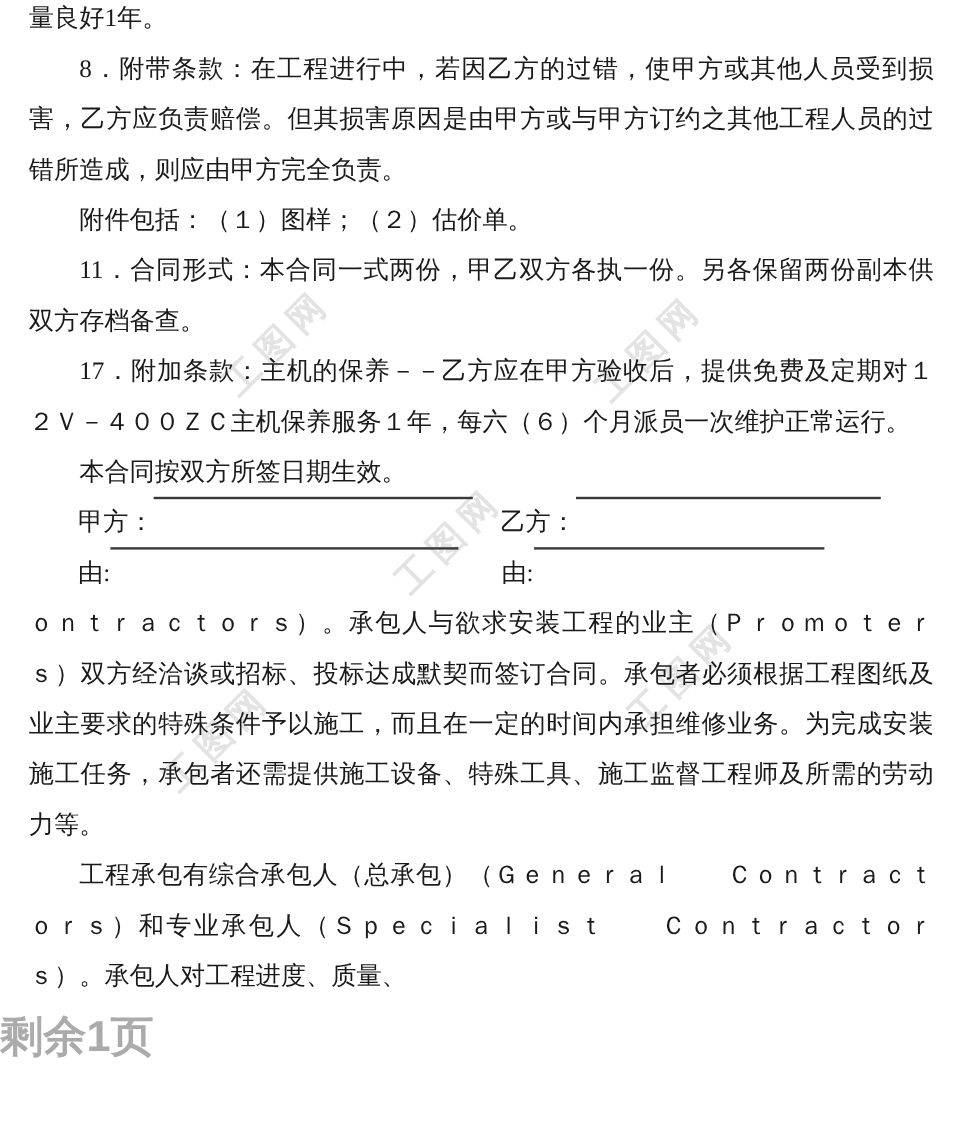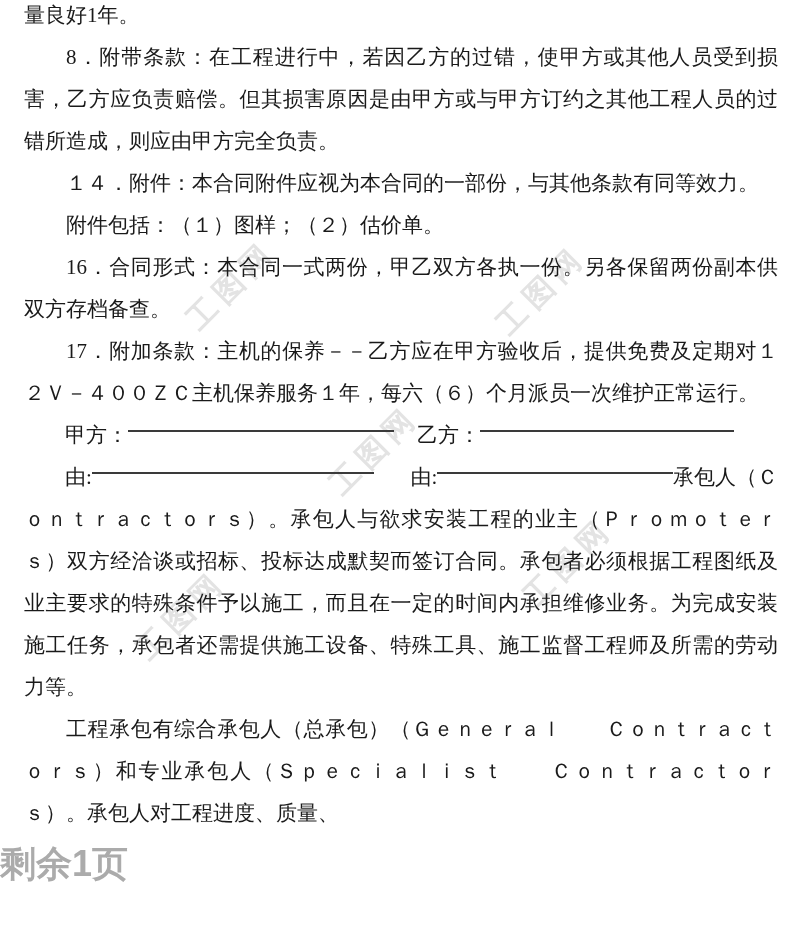--- a/index.html
+++ b/index.html
@@ -48,21 +48,21 @@
     color: var(--text-color, #1a1a1a);
     text-align: justify;
     word-break: break-all;
   }
   .para { margin: 0; }
   .para.indent { text-indent: 42px; }
 
   
   .sigrow {
     display: flex;
-    align-items: center;
+    align-items: flex-start;
     height: 42px;
     padding-left: 41px;
   }
   .sigrow .label { line-height: 42px; white-space: nowrap; }
   .uline {
     display: inline-block;
     border-bottom: 2px solid var(--underline-color, #3a3a3a);
     margin-bottom: 8px;
   }
   .u1 { width: 266px; margin-right: 23px; }
@@ -94,38 +94,37 @@
     <div class="wm wm1">工图网</div>
     <div class="wm wm2">工图网</div>
     <div class="wm wm3">工图网</div>
     <div class="wm wm4">工图网</div>
     <div class="wm wm5">工图网</div>
   </div>
 
   <div class="content">
     <p class="para">量良好1年。</p>
     <p class="para indent">8．附带条款：在工程进行中，若因乙方的过错，使甲方或其他人员受到损害，乙方应负责赔偿。但其损害原因是由甲方或与甲方订约之其他工程人员的过错所造成，则应由甲方完全负责。</p>
-    <p class="para indent">１４．附件：本合同附件应视为本合同的一部份，与其他条款有同等效力。</p>
     <p class="para indent">附件包括：（１）图样；（２）估价单。</p>
-    <p class="para indent">16．合同形式：本合同一式两份，甲乙双方各执一份。另各保留两份副本供双方存档备查。</p>
+    <p class="para indent">11．合同形式：本合同一式两份，甲乙双方各执一份。另各保留两份副本供双方存档备查。</p>
     <p class="para indent">17．附加条款：主机的保养－－乙方应在甲方验收后，提供免费及定期对１２Ｖ－４００ＺＣ主机保养服务１年，每六（６）个月派员一次维护正常运行。</p>
+    <p class="para indent">本合同按双方所签日期生效。</p>
 
     <div class="sigrow">
       <span class="label">甲方：</span>
       <span class="uline u1"></span>
       <span class="label">乙方：</span>
       <span class="uline u2"></span>
     </div>
 
     <div class="sigrow">
       <span class="label">由:</span>
       <span class="uline u3"></span>
       <span class="label">由:</span>
       <span class="uline u4"></span>
-      <span class="label">承包人（Ｃ</span>
     </div>
 
     <p class="para">ｏｎｔｒａｃｔｏｒｓ）。承包人与欲求安装工程的业主（Ｐｒｏｍｏｔｅｒｓ）双方经洽谈或招标、投标达成默契而签订合同。承包者必须根据工程图纸及业主要求的特殊条件予以施工，而且在一定的时间内承担维修业务。为完成安装施工任务，承包者还需提供施工设备、特殊工具、施工监督工程师及所需的劳动力等。</p>
     <p class="para indent">工程承包有综合承包人（总承包）（Ｇｅｎｅｒａｌ　　Ｃｏｎｔｒａｃｔｏｒｓ）和专业承包人（Ｓｐｅｃｉａｌｉｓｔ　　Ｃｏｎｔｒａｃｔｏｒｓ）。承包人对工程进度、质量、</p>
   </div>
 
   <div class="footer">
     <span>剩余1页</span>
   </div>
 

